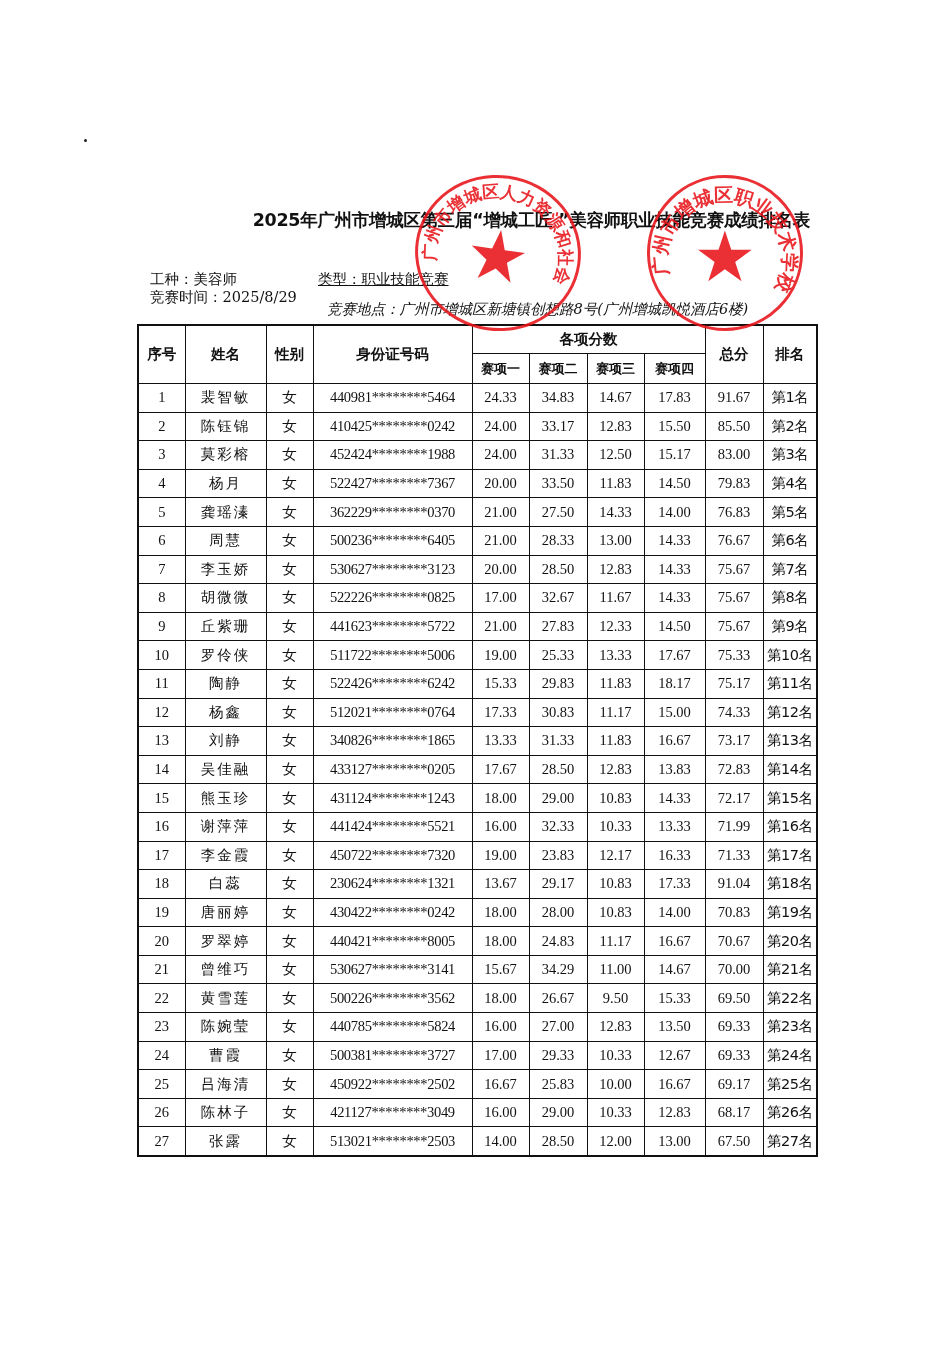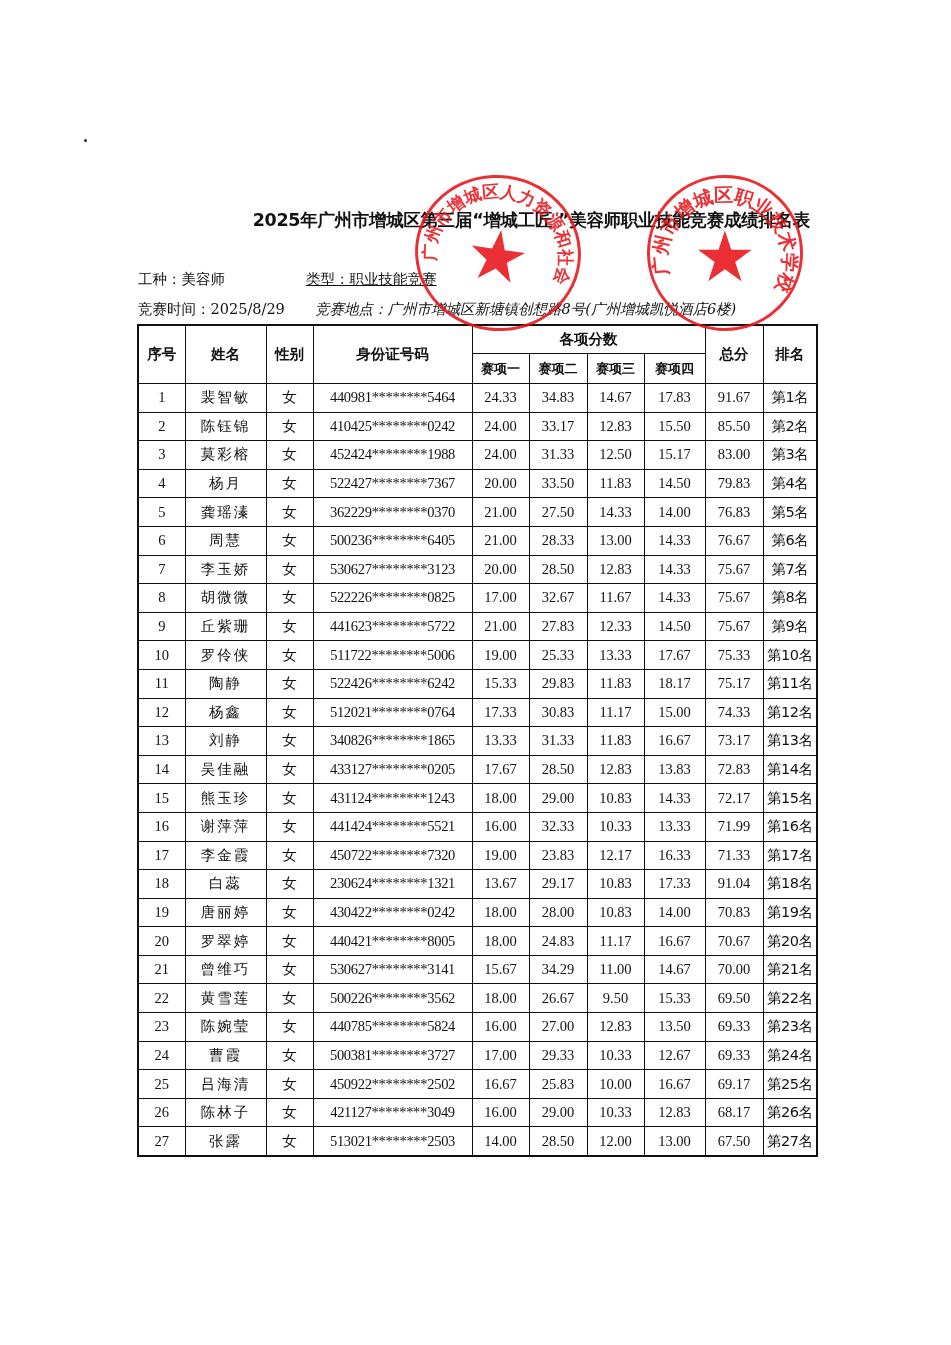--- a/index.html
+++ b/index.html
@@ -2,24 +2,24 @@
 <html><head>
 <meta charset="utf-8">
 <style>
   html, body { margin:0; padding:0; background:#ffffff; }
   body { width:951px; height:1345px; position:relative; overflow:hidden;
          font-family:"DejaVu Serif", "Liberation Serif", serif; color:#111; }
   .dot { position:absolute; left:84px; top:139px; width:3px; height:3px; background:#222; border-radius:50%; }
   .title { position:absolute; left:150px; top:208px; width:660px; text-align:right;
            font-family:"DejaVu Sans", "Liberation Sans", sans-serif; font-weight:bold;
            font-size:17.5px; letter-spacing:-0.3px; white-space:nowrap; }
-  .meta { position:absolute; font-size:14.5px; white-space:nowrap; }
+  .meta { position:absolute; font-size:14.5px; white-space:nowrap;margin-left:12px; }
   .meta1 { left:138px; top:270px; }
   .meta1b { left:306px; top:270px;text-decoration:underline; }
-  .meta2 { left:138px; top:300px; }
+  .meta2 { left:138px; top:288px; }
   .meta2b { left:315px; top:300px;font-style:italic; }
 
   table.grid { position:absolute; left:137px; top:324px; border-collapse:collapse;
                table-layout:fixed; border:2px solid #111; }
   table.grid td, table.grid th { border:1.4px solid #111; padding:0; text-align:center;
                font-weight:normal; font-size:14.5px; white-space:nowrap; overflow:hidden; }
   table.grid th { font-family:"DejaVu Sans", "Liberation Sans", sans-serif; font-weight:bold; font-size:14.5px; }
   table.grid tr.h1 th { height:27px; }
   table.grid tr.h2 th { height:29px; font-size:13px; }
   table.grid tbody td { height:27.6px; }

